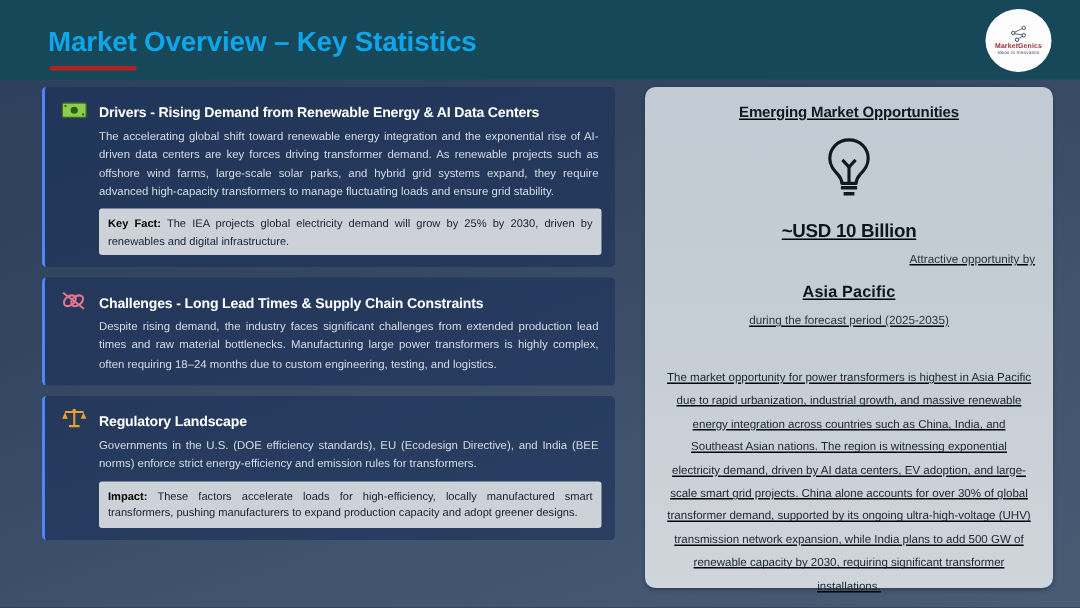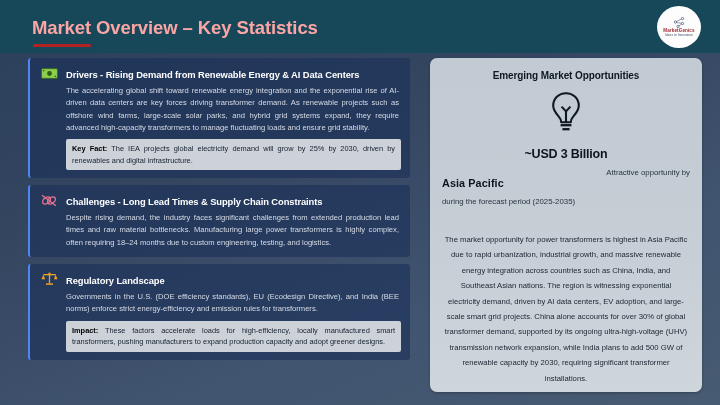--- a/index.html
+++ b/index.html
@@ -11,21 +11,21 @@
   .slide{
     position:relative;width:720px;height:405px;overflow:hidden;
     background:linear-gradient(160deg,#2b3f5c 0%,#33455f 35%,#415470 70%,#475b72 100%);
   }
   .header{
     position:absolute;left:0;top:0;width:720px;height:53px;
     background:#16485a;
   }
   .title{
     position:absolute;left:32px;top:17px;
-    font-size:18.5px;font-weight:bold;color:#fca5a5;
+    font-size:18.5px;font-weight:bold;color:#0ea5e9;
     letter-spacing:-0.1px;
   }
   .title-rule{
     position:absolute;left:33px;top:44px;width:58px;height:2.6px;
     background:#b22222;border-radius:1px;
   }
   
   .logo{
     position:absolute;left:657px;top:6px;width:44px;height:42px;
     background:#fdfdfd;border-radius:50%;
@@ -76,39 +76,40 @@
   .note-box b{font-weight:bold;color:#000;}
 
   
   .right-panel{
     position:absolute;left:430px;top:58px;width:272px;height:334px;
     background:linear-gradient(180deg,#c2cbd3 0%,#c4ccd4 40%,#ced5db 100%);
     border-radius:7px;
     box-sizing:border-box;
     padding:10px 12px 8px 12px;
     box-shadow:0 1px 3px rgba(0,0,0,.28);
+    text-decoration:underline;
   }
   .rp-title{
     text-align:center;font-size:10px;font-weight:bold;color:#101820;
     letter-spacing:-0.1px;margin-top:2px;
   }
   .bulb-wrap{display:flex;justify-content:center;margin-top:10px;}
   .rp-amount{
     text-align:center;font-size:12.5px;font-weight:bold;color:#0d1620;
     margin-top:14px;letter-spacing:-0.2px;
   }
   .rp-sub1{
     text-align:right;font-size:7.8px;color:#2a3440;margin-top:7px;
   }
   .rp-region{
-    font-size:10.8px;font-weight:bold;color:#0d1620;
-    margin-top:0;letter-spacing:.1px;
+    text-align:center;font-size:10.8px;font-weight:bold;color:#0d1620;
+    margin-top:12px;letter-spacing:.1px;
   }
   .rp-sub2{
-    font-size:7.8px;color:#2a3440;margin-top:8px;
+    text-align:center;font-size:7.8px;color:#2a3440;margin-top:8px;
   }
   .rp-para{
     margin-top:26px;
     font-size:7.7px;color:#1b2530;line-height:2.0;text-align:center;
     padding:0 2px;
   }
 </style>
 </head>
 <body>
 
@@ -196,20 +197,20 @@
       <svg width="34" height="42" viewBox="0 0 34 42">
         <path d="M17 2.2 C9.6 2.2 4.2 7.8 4.2 14.6 C4.2 19.6 7.2 22.6 9.8 25.6 C11.4 27.4 12.2 29 12.2 31.2 L21.8 31.2 C21.8 29 22.6 27.4 24.2 25.6 C26.8 22.6 29.8 19.6 29.8 14.6 C29.8 7.8 24.4 2.2 17 2.2 Z" fill="none" stroke="#101820" stroke-width="2.1" stroke-linejoin="round"></path>
         <line x1="17" y1="31.2" x2="17" y2="20" stroke="#101820" stroke-width="2.1"></line>
         <line x1="17" y1="20.4" x2="12.6" y2="15.6" stroke="#101820" stroke-width="2.1"></line>
         <line x1="17" y1="20.4" x2="21.4" y2="15.6" stroke="#101820" stroke-width="2.1"></line>
         <line x1="11.6" y1="34.2" x2="22.4" y2="34.2" stroke="#101820" stroke-width="2.3"></line>
         <line x1="13.4" y1="38.2" x2="20.6" y2="38.2" stroke="#101820" stroke-width="2.3"></line>
       </svg>
     </div>
 
-    <div class="rp-amount">~USD 3 Billion</div>
+    <div class="rp-amount">~USD 10 Billion</div>
     <div class="rp-sub1">Attractive opportunity by</div>
     <div class="rp-region">Asia Pacific</div>
     <div class="rp-sub2">during the forecast period (2025-2035)</div>
     <div class="rp-para">The market opportunity for power transformers is highest in Asia Pacific due to rapid urbanization, industrial growth, and massive renewable energy integration across countries such as China, India, and Southeast Asian nations. The region is witnessing exponential electricity demand, driven by AI data centers, EV adoption, and large-scale smart grid projects. China alone accounts for over 30% of global transformer demand, supported by its ongoing ultra-high-voltage (UHV) transmission network expansion, while India plans to add 500 GW of renewable capacity by 2030, requiring significant transformer installations.</div>
   </div>
 
 </div>
 
 </body></html>

